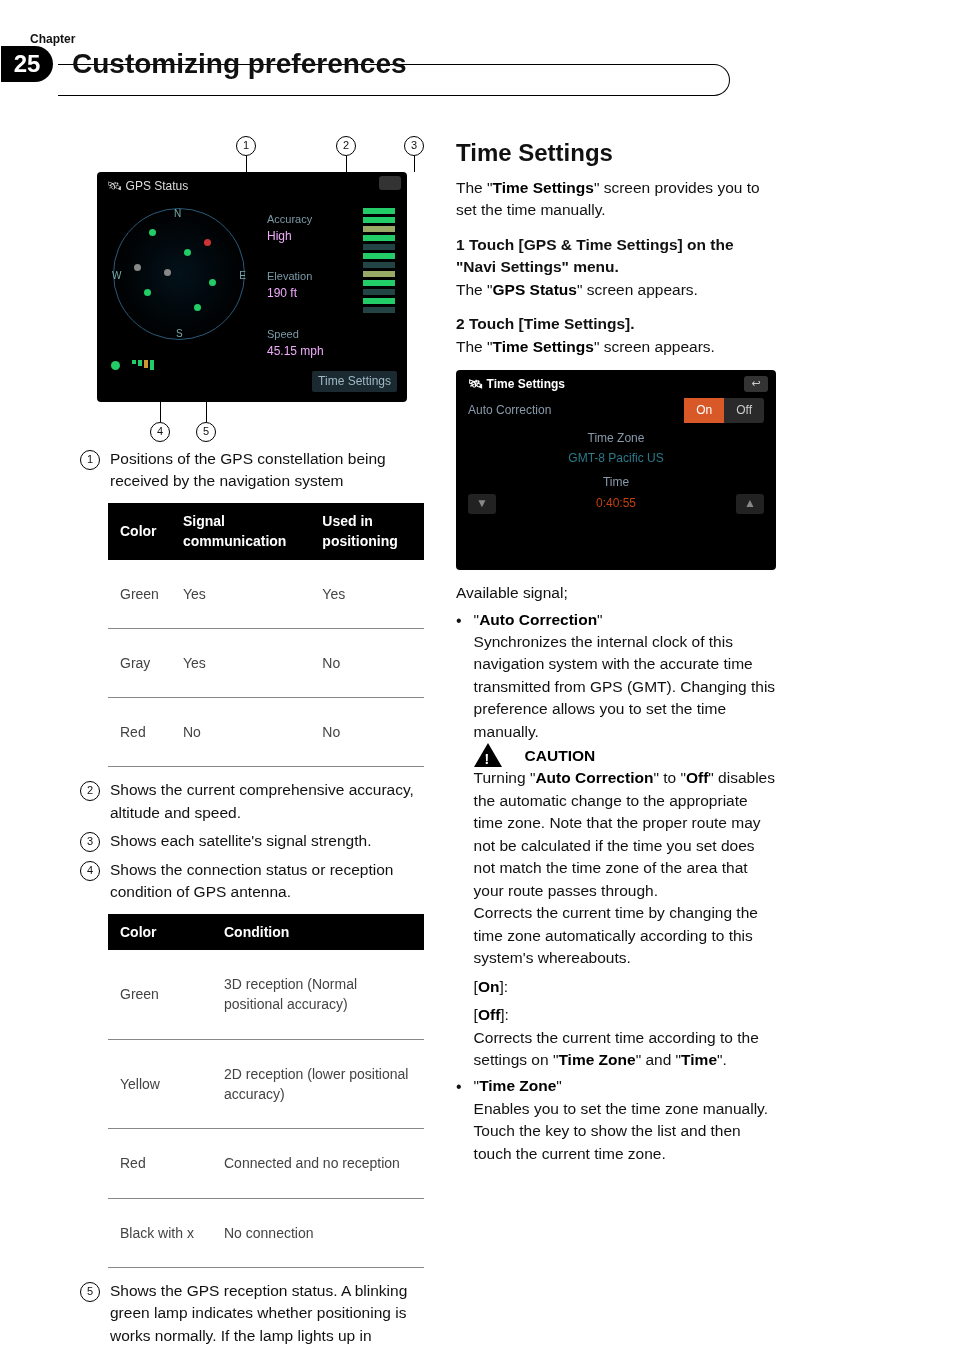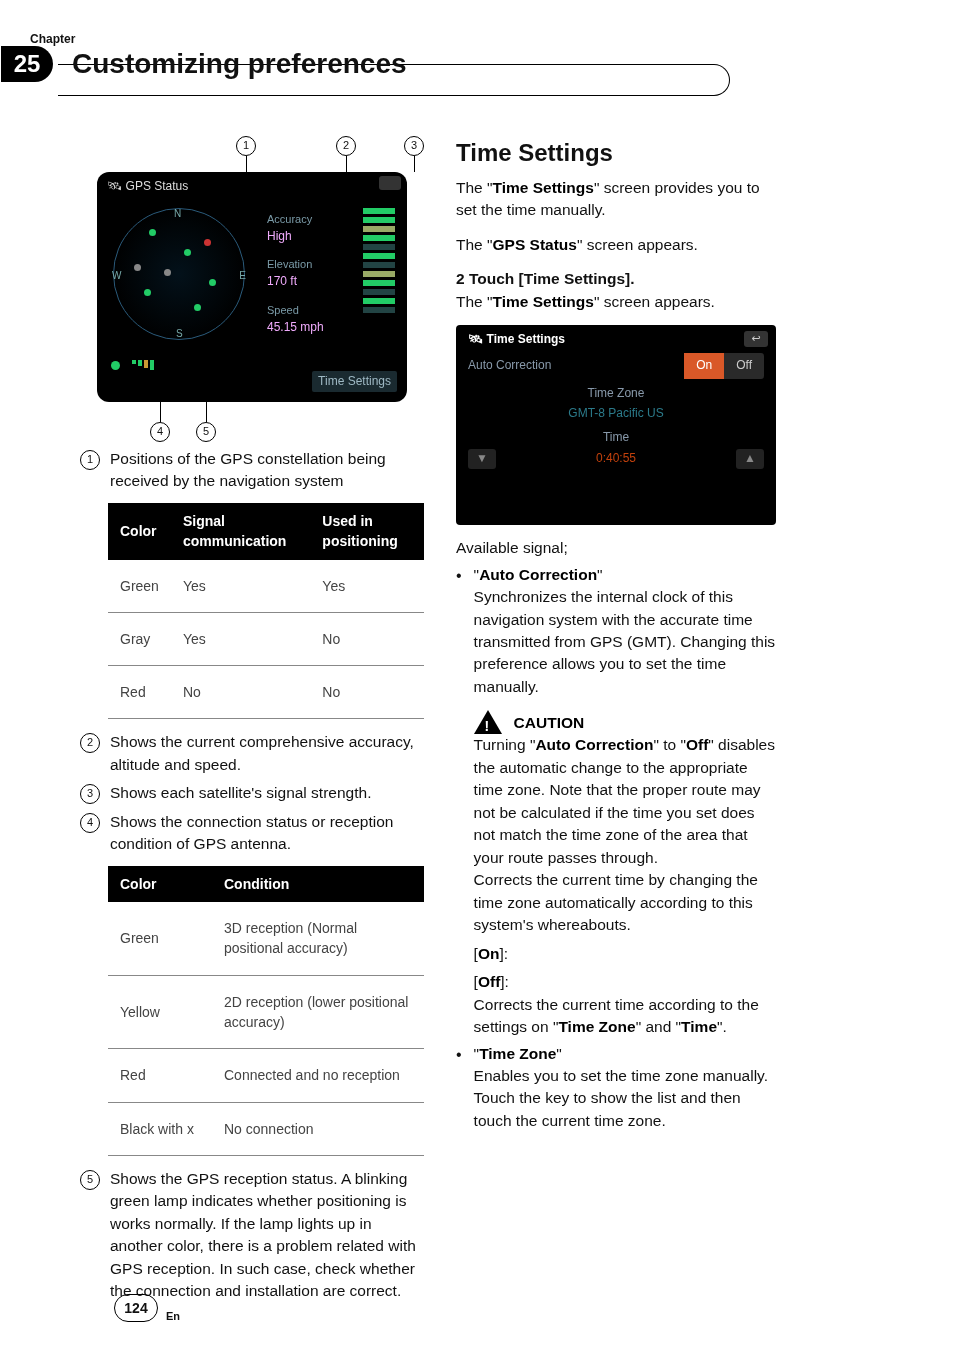--- a/index.html
+++ b/index.html
@@ -64,21 +64,21 @@
 }
 .col {
   flex: 1;
   font-size: 15.5px;
   line-height: 1.45;
 }
 .gps-figure {
   width: 310px;
   height: 230px;
   background: #000;
-  border-radius: 12px;
+  border-radius: 4px;
   margin: 0 auto;
   position: relative;
   color: #aaa;
   font-size: 11px;
 }
 .gps-title {
   position: absolute;
   top: 6px;
   left: 10px;
   color: #ddd;
@@ -114,21 +114,21 @@
   height: 7px;
   border-radius: 50%;
 }
 .stats {
   position: absolute;
   top: 40px;
   left: 170px;
   right: 50px;
   display: flex;
   flex-direction: column;
-  gap: 10px;
+  gap: 22px;
 }
 .stat-label { color: #7a9aa7; font-size: 11px; }
 .stat-value { color: #f0abfc; font-size: 12px; margin-bottom: 2px; }
 .bars {
   position: absolute;
   top: 36px;
   right: 12px;
   width: 32px;
   height: 140px;
   display: flex;
@@ -238,21 +238,21 @@
   font-size: 14px;
 }
 table.data th {
   background: #000;
   color: #fff;
   text-align: left;
   padding: 8px 12px;
   font-weight: bold;
 }
 table.data td {
-  padding: 16px 12px;
+  padding: 24px 12px;
   color: #444;
   border-bottom: 1px solid #888;
 }
 h2.section {
   font-size: 24px;
   margin: 0 0 6px 0;
   color: #111;
 }
 .step {
   margin-top: 12px;
@@ -324,22 +324,22 @@
 }
 .bullet {
   display: flex;
   gap: 12px;
   margin-top: 4px;
 }
 .bul { font-size: 16px; }
 .caution-row {
   display: flex;
   align-items: flex-end;
-  gap: 12px;
-  margin-top: 12px;
+  gap: 23px;
+  margin-top: 0;
 }
 .caution-icon {
   width: 0;
   height: 0;
   border-left: 14px solid transparent;
   border-right: 14px solid transparent;
   border-bottom: 24px solid #000;
   position: relative;
 }
 .caution-icon::after {
@@ -420,21 +420,21 @@
           <div class="sat-dot" style="top:55px;left:20px;background:#888;"></div>
           <div class="sat-dot" style="top:70px;left:95px;background:#2c6;"></div>
         </div>
         <div class="stats">
           <div>
               <div class="stat-label">Accuracy</div>
               <div class="stat-value">High</div>
             </div>
           <div>
               <div class="stat-label">Elevation</div>
-              <div class="stat-value">170 ft</div>
+              <div class="stat-value">190 ft</div>
             </div>
           <div>
               <div class="stat-label">Speed</div>
               <div class="stat-value">45.15 mph</div>
             </div>
         </div>
         <div class="bars">
           <div class="bar g"></div>
             <div class="bar g"></div>
             <div class="bar y"></div>
@@ -550,20 +550,21 @@
 
     </div>
 
     <div class="col">
       <h2 class="section">Time Settings</h2>
       <div>
         <span>The "</span><b>Time Settings</b><span>" screen provides you to set the time manually.</span>
       </div>
 
       <div class="step">
+        <div class="step-head">1    Touch [GPS &amp; Time Settings] on the "Navi Settings" menu.</div>
         <div>
           <span>The "</span><b>GPS Status</b><span>" screen appears.</span>
         </div>
       </div>
 
       <div class="step">
         <div class="step-head">2    Touch [Time Settings].</div>
         <div>
           <span>The "</span><b>Time Settings</b><span>" screen appears.</span>
         </div>

